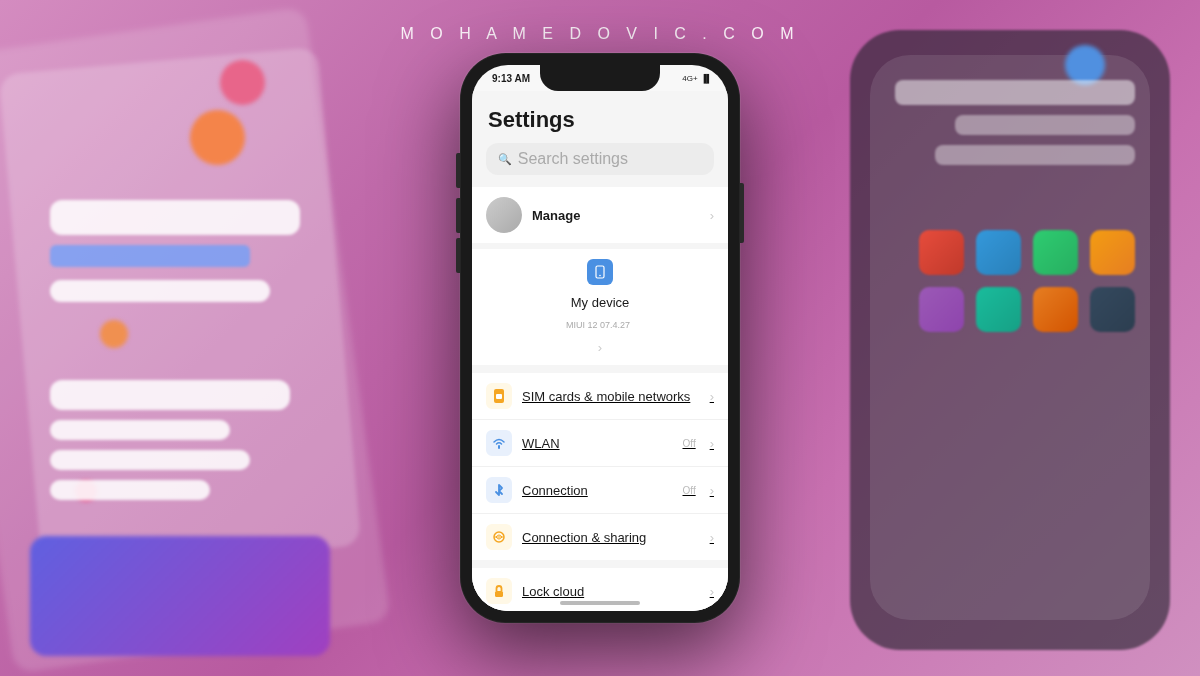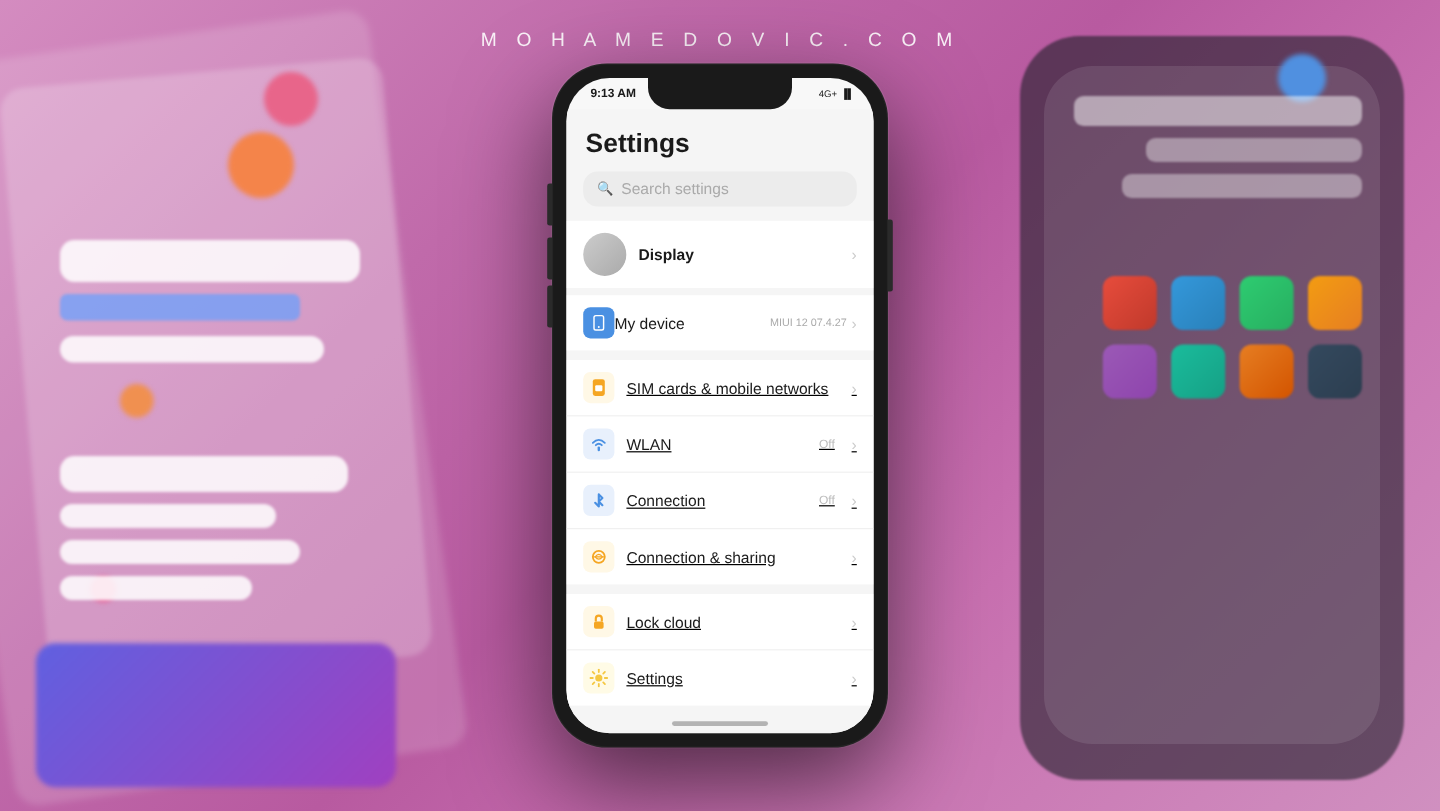--- a/index.html
+++ b/index.html
@@ -315,21 +315,21 @@
       padding: 7px 12px;
       gap: 6px;
     }
 
     .search-icon-inner {
       font-size: 11px;
       color: #888;
     }
 
     .search-placeholder {
-      font-size: 13px;
+      font-size: 16px;
       color: #aaa;
     }
 
     
     .account-row {
       background: white;
       margin: 0 0 6px;
       padding: 10px 14px;
       display: flex;
       align-items: center;
@@ -374,21 +374,23 @@
       color: #ccc;
       font-size: 13px;
     }
 
     
     .my-device-row {
       background: white;
       padding: 10px 14px;
       display: flex;
       align-items: center;
+      gap: 10px;
       margin-bottom: 8px;
+      flex-direction: column;
     }
 
     .device-icon {
       width: 26px;
       height: 26px;
       background: #4a90e2;
       border-radius: 6px;
       display: flex;
       align-items: center;
       justify-content: center;
@@ -538,21 +540,21 @@
         <div class="search-bar">
           <span class="search-icon-inner">🔍</span>
           <span class="search-placeholder">Search settings</span>
         </div>
 
         <div class="account-row">
           <div class="avatar">
             <div class="avatar-inner"></div>
           </div>
           <div class="account-info">
-            <div class="account-name">Display</div>
+            <div class="account-name">Manage</div>
           </div>
           <span class="chevron">›</span>
         </div>
 
         <div class="my-device-row">
           <div class="device-icon">
             <svg width="14" height="14" viewBox="0 0 14 14" fill="none">
               <rect x="3" y="1" width="8" height="12" rx="1.5" stroke="white" stroke-width="1.2" fill="none"></rect>
               <circle cx="7" cy="10.5" r="0.8" fill="white"></circle>
             </svg>

